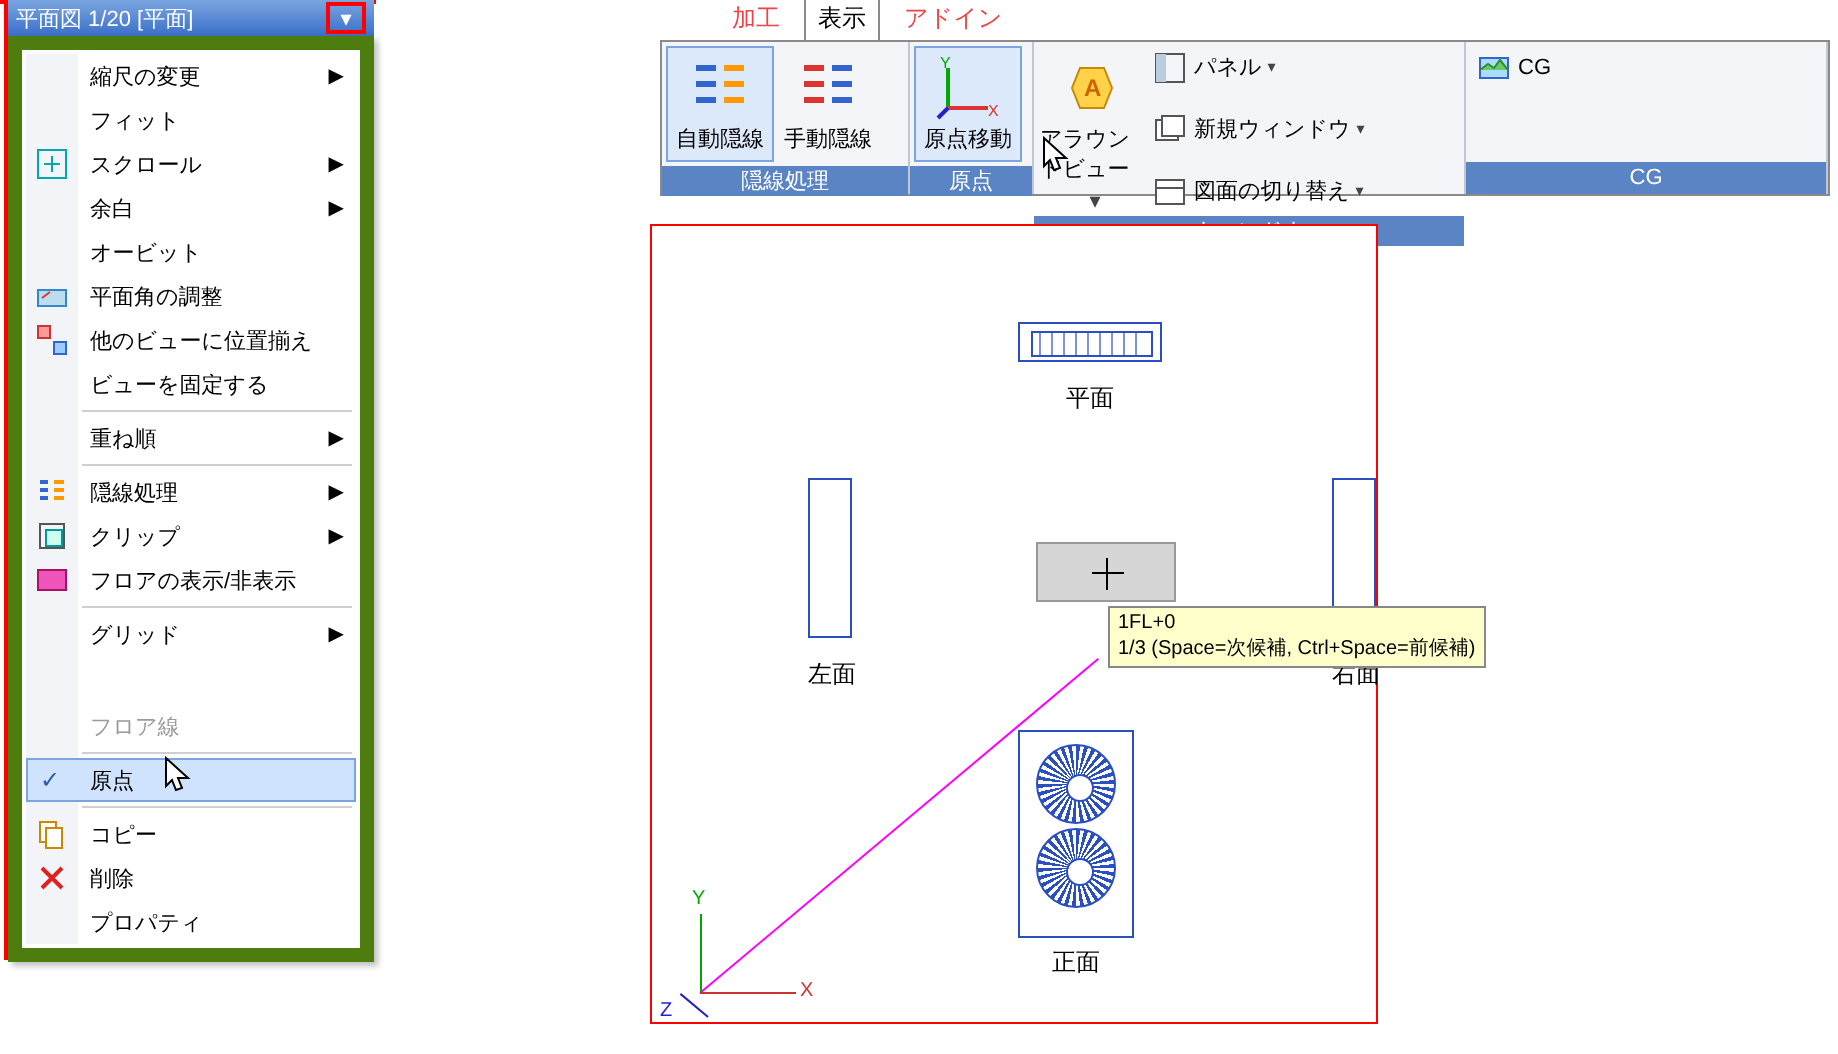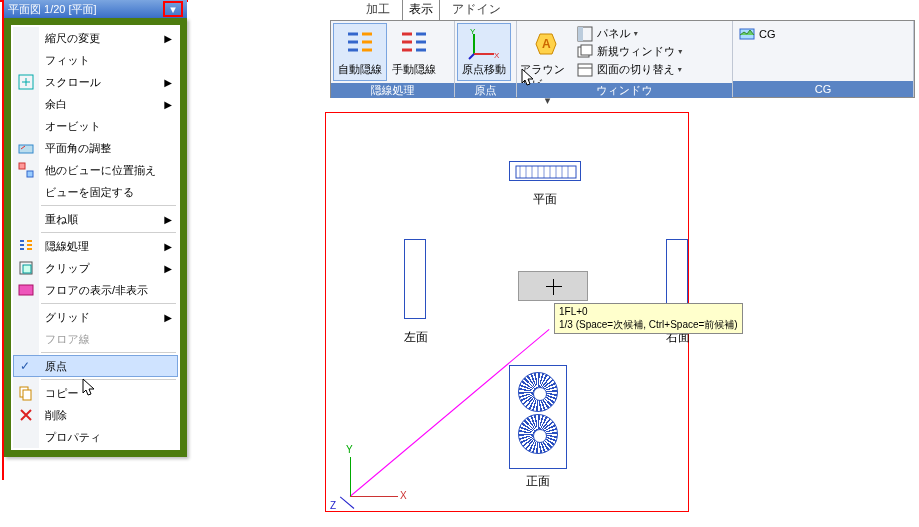--- a/index.html
+++ b/index.html
@@ -6,45 +6,45 @@
 body { width: 919px; height: 527px; background: #fff; position: relative; font-size: 11px; }
 
 
 .title-bar { position: absolute; top: 0; left: 4px; height: 18px; width: 183px; background: linear-gradient(#7aa5e0, #3a6fc8); color: #fff; display: flex; align-items: center; padding: 0 4px; font-size: 11px; }
 .title-dd { width: 20px; height: 16px; border: 2px solid red; display: flex; align-items: center; justify-content: center; margin-left: auto; color: #fff; }
 
 
 .ctx-menu { position: absolute; top: 18px; left: 4px; width: 183px; background: #fff; border: 7px solid #4d7c0f; box-shadow: 2px 2px 3px rgba(0,0,0,0.25); padding: 2px; }
 .ctx-menu .icon-col { position: absolute; left: 2px; top: 2px; bottom: 2px; width: 26px; background: #f2f4f7; }
 .ctx-item { position: relative; height: 22px; display: flex; align-items: center; padding-left: 32px; padding-right: 6px; cursor: default; }
-.ctx-item.disabled { color: #9a9a9a; }
+.ctx-item.disabled { color: #9a9a9a; margin-top: 24px; }
 .ctx-item.selected { background: #cfe3ff; border: 1px solid #7aa5e0; padding-left: 31px; }
 .ctx-item .arrow { margin-left: auto; font-size: 10px; }
 .ctx-item .check { position: absolute; left: 6px; font-size: 12px; color: #2a5db0; }
 .ctx-item .mi-icon { position: absolute; left: 5px; width: 16px; height: 16px; top: 3px; }
 .ctx-sep { height: 1px; background: #cfcfcf; margin: 2px 2px 2px 28px; }
 
 
 .red-top { position: absolute; top: 0; left: 0; width: 188px; height: 2px; background: red; }
 .red-left { position: absolute; top: 0; left: 2px; width: 2px; height: 480px; background: red; }
 
 
 .ribbon-area { position: absolute; top: 0; left: 330px; right: 4px; }
 .tab-row { height: 20px; display: flex; gap: 6px; align-items: flex-end; font-size: 12px; padding-left: 30px; }
-.tab { padding: 2px 6px; color: #404040; }
+.tab { padding: 2px 6px; color: #ef4444; }
 .tab.active { background: #fff; border: 1px solid #8a8a8a; border-bottom: none; color: #000; }
 .ribbon { height: 78px; display: flex; border: 1px solid #8a8a8a; background: #f3f5f9; }
 .grp { display: flex; flex-direction: column; border-right: 1px solid #c0c7d4; }
 .grp-body { flex: 1; display: flex; align-items: flex-start; padding: 2px; gap: 0px; }
 .grp-label { height: 16px; background: #5a84c4; color: #fff; text-align: center; font-size: 11px; display: flex; align-items: center; justify-content: center; }
 .big-btn { width: 54px; height: 58px; display: flex; flex-direction: column; align-items: center; justify-content: flex-start; padding-top: 4px; border: 1px solid transparent; }
 .big-btn.sel { background: #dce9fb; border: 1px solid #7aa5e0; }
 .big-btn .bi { width: 32px; height: 32px; display: flex; align-items: center; justify-content: center; }
 .big-btn span { font-size: 11px; margin-top: 2px; }
-.small-btns { display: flex; flex-direction: column; padding: 2px 4px; gap: 1px; font-size: 11px; }
+.small-btns { display: flex; flex-direction: column; padding: 2px 4px; gap: 14px; font-size: 11px; }
 .small-btns .row { display: flex; align-items: center; height: 17px; white-space: nowrap; }
 .small-btns .si { width: 16px; height: 16px; margin-right: 4px; display: inline-flex; align-items: center; justify-content: center; }
 .dd { font-size: 8px; color: #444; margin-left: 3px; }
 
 
 .canvas { position: absolute; top: 112px; left: 325px; width: 364px; height: 400px; border: 1px solid red; background: #fff; }
 .unit { position: absolute; border: 1.5px solid #2a4fc0; background: #fff; }
 .unit-label { position: absolute; font-size: 12px; color: #000; width: 40px; text-align: center; }
 .axis-y { position: absolute; left: 24px; bottom: 14px; width: 1px; height: 40px; background: #0a0; }
 .axis-x { position: absolute; left: 24px; bottom: 14px; width: 48px; height: 1px; background: #c33; }

